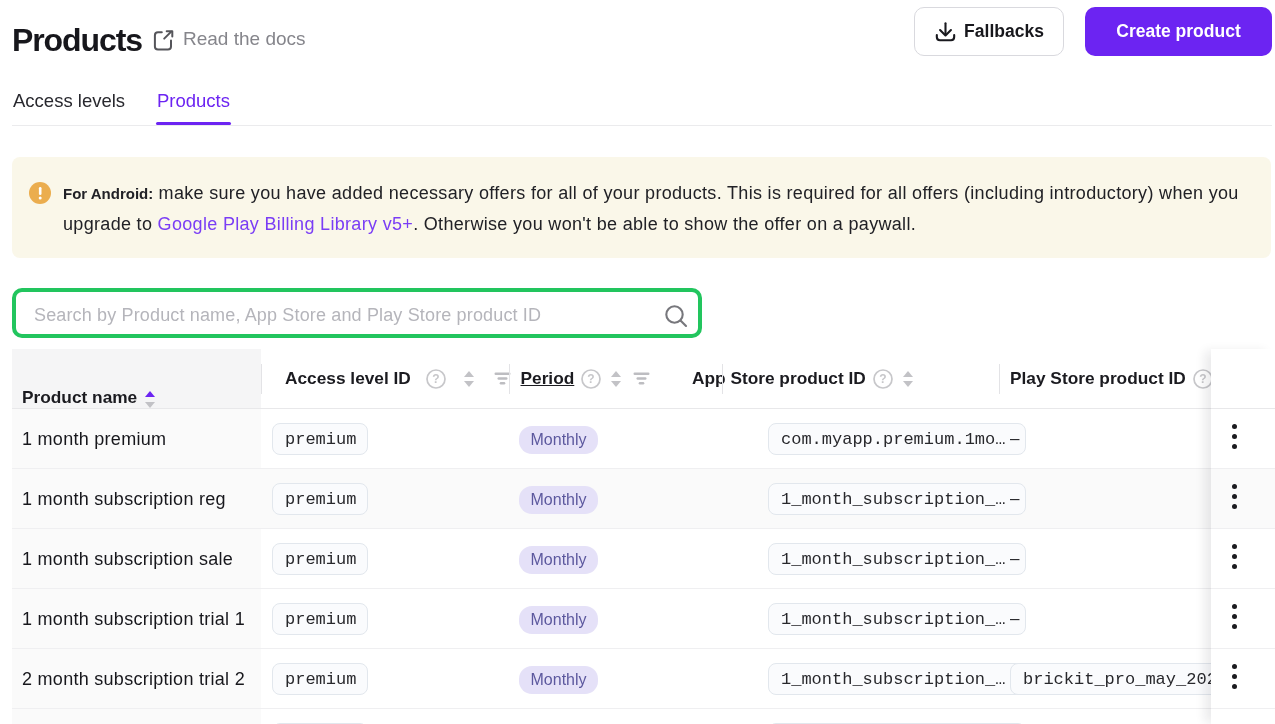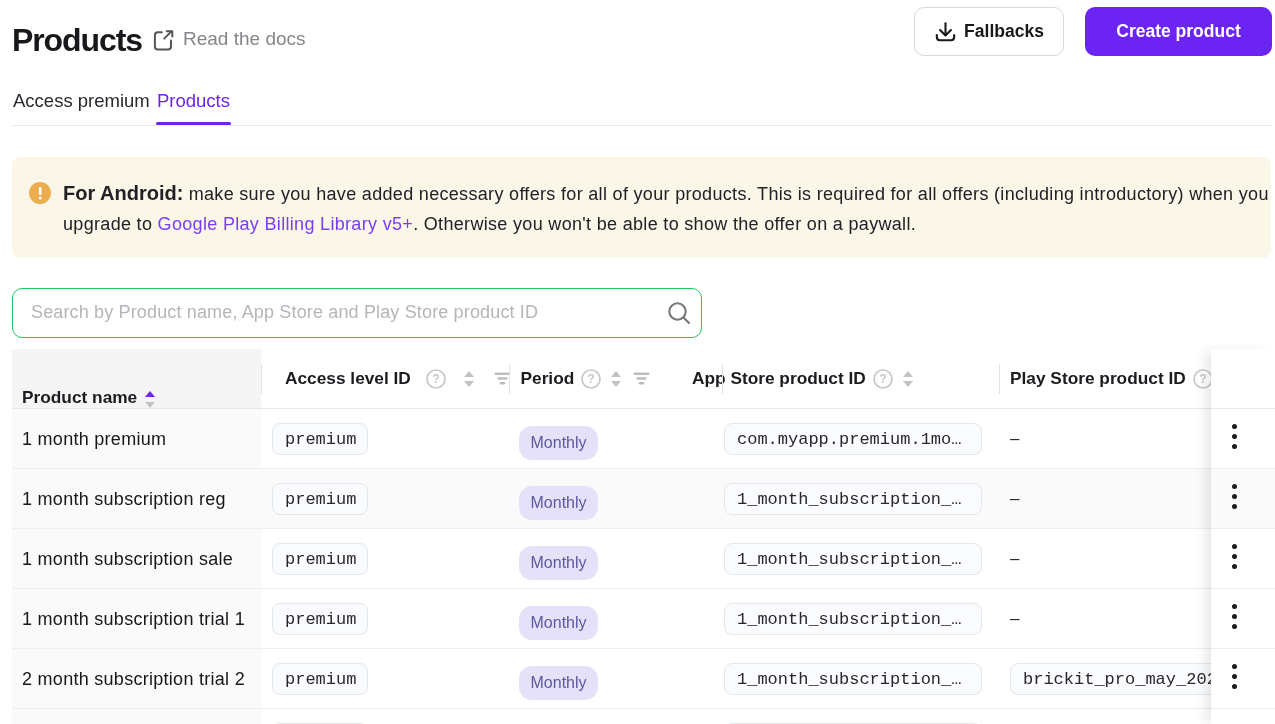--- a/index.html
+++ b/index.html
@@ -26,47 +26,47 @@
 .tab1 { left:13px; top:89.5px; font-size:18.5px; font-weight:400; color:#28282E; }
 .tab2 { left:157px; top:89.5px; font-size:18.5px; font-weight:400; color:#6C24F2; }
 .tab-line { left:156px; top:122px; width:75px; height:3px; background:#6C24F2; border-radius:2px; }
 
 
 .banner { left:12px; top:157px; width:1259px; height:101px; background:#FAF7E9; border-radius:8px; }
 .banner-icon { left:29px; top:182px; width:22px; height:22px; border-radius:50%; background:#EBAD4E;
   display:flex; align-items:center; justify-content:center; }
 .banner-text { left:63px; top:178px; font-size:18px; letter-spacing:0.32px; line-height:30px; color:#212126; }
 .banner-text a { color:#7A3DF5; text-decoration:none; }
-.banner-text b { font-weight:700; font-size:20px; letter-spacing:0; }
-
-
-.search { left:12px; top:288px; width:690px; height:50px; border:1px solid #22c55e;
+.banner-text b { font-weight:700; font-size:15px; letter-spacing:0; }
+
+
+.search { left:12px; top:288px; width:690px; height:50px; border:4px solid #22c55e;
   border-radius:10px; background:#fff; display:flex; align-items:center;text-decoration:underline; }
 .search-ph { position:absolute; left:18px; top:13px; font-size:18px; letter-spacing:0.15px; color:#B5B5BB; }
 .search-ico { position:absolute; right:9.5px; top:10.5px; }
 
 
 .table { left:12px; top:349px; width:1263px; height:376px; overflow:hidden; }
 .thead { position:relative; height:60px; border-bottom:1px solid #E8E8EA; background:#fff; }
 .th { position:absolute; top:0; height:59px; display:flex; align-items:center;
   font-size:17.3px; font-weight:700; color:#1B1B20; }
 .th .gap { display:inline-block; width:7px; }
 .row { position:relative; height:60px; border-bottom:1px solid #EFEFF1; background:#fff; }
 .row.hover { background:#FAFAFA; }
 .cell1bg { position:absolute; left:0; top:0; width:249px; height:100%; background:#FAFAFA; }
 .thead .cell1bg { background:#F5F5F6; height:59px; }
 .pname { position:absolute; left:10px; top:0; height:60px; display:flex; align-items:center;
   font-size:18px; letter-spacing:0.28px; color:#17171C; }
 .code { position:absolute; height:32px; top:14px; background:#FAFBFD; border:1px solid #E2E7ED;
   border-radius:8px; display:flex; align-items:center; padding:0 12px;
   font-family:"Liberation Mono", monospace; font-size:17px; color:#28282C; white-space:nowrap; overflow:hidden; }
 .code.c-acc { left:260px; width:96px; }
-.code.c-app { left:712px; width:258px; }
+.code.c-app { left:756px; width:258px; }
 .code.c-play { left:998px; width:258px; }
-.pill { position:absolute; left:507px; top:17px; height:34px; border-radius:13px; background:#E5E1F8;
+.pill { position:absolute; left:507px; top:17px; height:28px; border-radius:13px; background:#E5E1F8;
   display:flex; align-items:center; padding:0 11.5px; font-size:16px; color:#5C589E; }
 .dash { position:absolute; left:998px; top:0; height:60px; display:flex; align-items:center;
   font-size:17px; color:#26262A; }
 .vsep { position:absolute; top:15px; width:1px; height:30px; background:#E3E3E6; }
 
 
 .actions { left:1211px; top:349px; width:64px; height:376px; background:#fff;
   box-shadow:-8px 0 10px -2px rgba(25,25,35,0.09); }
 .actions .acell { position:relative; height:60px; border-bottom:1px solid #EFEFF1; background:#fff; }
 .actions .ahead { height:60px; border-bottom:1px solid #E8E8EA; background:#fff; }
@@ -99,21 +99,21 @@
   <div class="abs btn-create">Create product</div>
   <div class="abs btn-fallbacks">
     <svg width="23" height="23" viewBox="0 0 22 22" fill="none" stroke="#19191E" stroke-width="2" stroke-linecap="round" stroke-linejoin="round">
       <path d="M11 3.2 V13.6"></path>
       <path d="M5.8 9.6 L11 14.8 L16.2 9.6"></path>
       <path d="M2.7 14.4 V16.3 C2.7 18.1 3.9 19.3 5.7 19.3 H16.3 C18.1 19.3 19.3 18.1 19.3 16.3 V14.4"></path>
     </svg>
     <span>Fallbacks</span>
   </div>
 
-  <div class="abs tab1">Access premium</div>
+  <div class="abs tab1">Access levels</div>
   <div class="abs tab2">Products</div>
   <div class="abs tabs-border"></div>
   <div class="abs tab-line"></div>
 
   <div class="abs banner"></div>
   <div class="abs banner-icon">
     <svg width="22" height="22" viewBox="0 0 22 22">
       <rect x="9.9" y="5" width="2.6" height="8" rx="1.3" fill="#fff"></rect>
       <circle cx="11.2" cy="16" r="1.5" fill="#fff"></circle>
     </svg>
@@ -148,21 +148,21 @@
         <svg class="sorter" width="10" height="16" viewBox="0 0 10 16">
           <path d="M5 0 L10 6 H0 Z" fill="#C2C2C6"></path>
           <path d="M5 16 L0 10 H10 Z" fill="#C2C2C6"></path>
         </svg>
         <svg class="filter" width="17" height="14" viewBox="0 0 17 14">
           <rect x="0.5" y="0.5" width="16" height="2.4" rx="1.2" fill="#BDBDC1"></rect>
           <rect x="3.5" y="5.3" width="10" height="2.4" rx="1.2" fill="#BDBDC1"></rect>
           <rect x="5.7" y="10.1" width="5.6" height="2.4" rx="1.2" fill="#BDBDC1"></rect>
         </svg>
       </div>
-      <div class="th" style="left:508.5px;">Period
+      <div class="th" style="left:508.5px;text-decoration:underline;">Period
         <svg class="qm" width="20" height="20" viewBox="0 0 20 20">
             <circle cx="10" cy="10" r="9" fill="none" stroke="#C7C7CA" stroke-width="1.7"></circle>
             <text x="10" y="14.3" text-anchor="middle" font-size="12" font-weight="700" fill="#C7C7CA" font-family="Liberation Sans">?</text>
           </svg>
         <svg class="sorter" width="10" height="16" viewBox="0 0 10 16">
           <path d="M5 0 L10 6 H0 Z" fill="#C2C2C6"></path>
           <path d="M5 16 L0 10 H10 Z" fill="#C2C2C6"></path>
         </svg>
         <svg class="filter" width="17" height="14" viewBox="0 0 17 14">
           <rect x="0.5" y="0.5" width="16" height="2.4" rx="1.2" fill="#BDBDC1"></rect>

